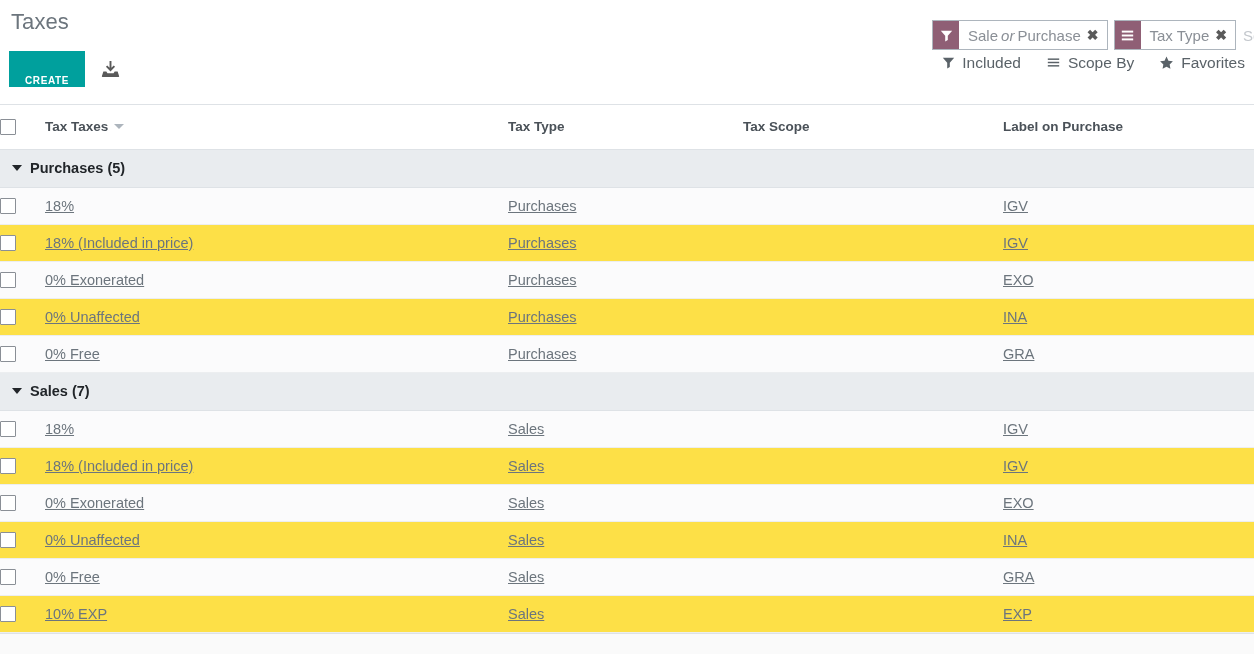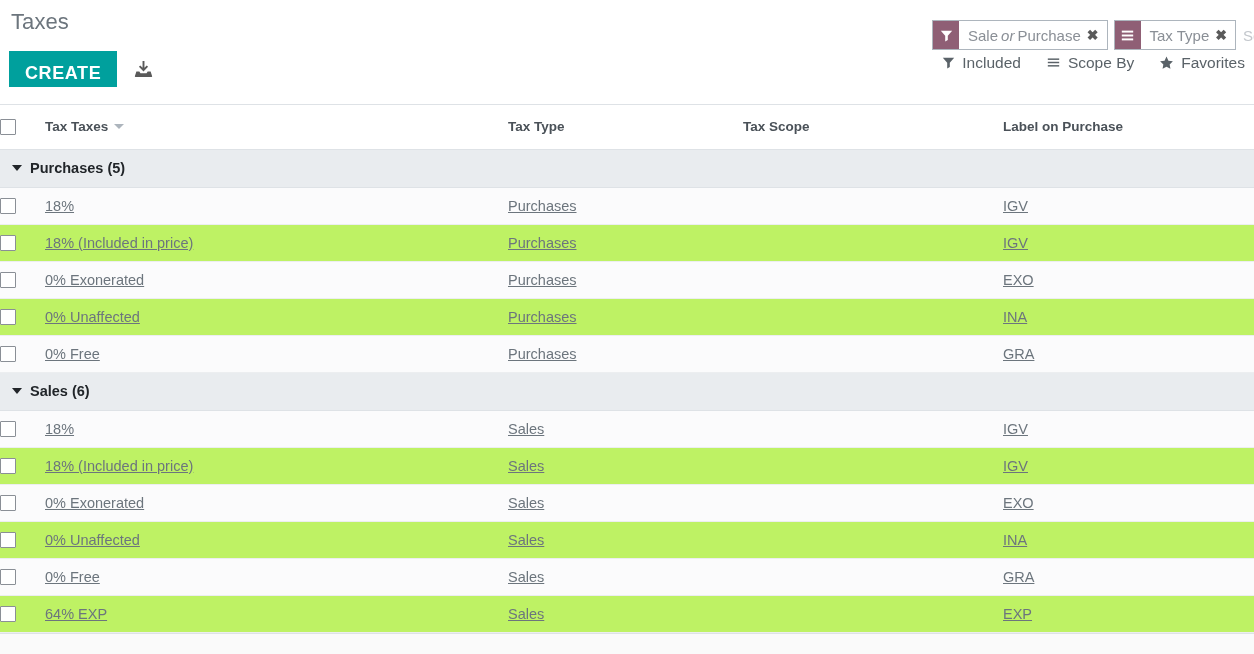--- a/index.html
+++ b/index.html
@@ -44,24 +44,24 @@
     display: flex;
     align-items: center;
     gap: 14px;
   }
 
   .create-btn {
     background: #00a09d;
     color: #ffffff;
     border: none;
     font-family: "Liberation Sans", sans-serif;
-    font-size: 18px;
+    font-size: 10px;
     font-weight: 700;
     letter-spacing: 0.6px;
-    padding: 4px 16px;
+    padding: 12px 16px;
     height: 36px;
     line-height: 36px;
     cursor: pointer;
     border-radius: 0;
   }
 
   .import-icon {
     display: inline-flex;
     align-items: center;
     justify-content: center;
@@ -219,21 +219,21 @@
   tbody tr.data-row td {
     font-size: 14.5px;
     color: #6c757d;
     border-bottom: 1px solid #eceef0;
     padding: 0;
     vertical-align: middle;
     white-space: nowrap;
     text-decoration: underline;
   }
   tbody tr.data-row.odd  td { background: #fbfbfc; }
-  tbody tr.data-row.even td { background: #bef264; }
+  tbody tr.data-row.even td { background: #fde047; }
 
   tr.group-row td {
     background: #e9ecef;
     height: 38px;
     border-bottom: 1px solid #dee2e6;
     border-top: 1px solid #dee2e6;
     padding: 0;
     vertical-align: middle;
     text-align: right;
   }
@@ -429,21 +429,21 @@
           </td>
           <td>0% Free</td>
           <td class="cell-pad-type">Purchases</td>
           <td class="cell-pad-scope"></td>
           <td class="cell-pad-label">GRA</td>
         </tr>
         <tr class="group-row">
           <td colspan="5">
             <div class="group-inner">
               <span class="group-caret"></span>
-              <span>Sales (6)</span>
+              <span>Sales (7)</span>
             </div>
           </td>
         </tr>
         <tr class="data-row odd">
           <td class="chkcell">
             <input type="checkbox" class="chk" style="">
           </td>
           <td>18%</td>
           <td class="cell-pad-type">Sales</td>
           <td class="cell-pad-scope"></td>
@@ -482,21 +482,21 @@
           </td>
           <td>0% Free</td>
           <td class="cell-pad-type">Sales</td>
           <td class="cell-pad-scope"></td>
           <td class="cell-pad-label">GRA</td>
         </tr>
         <tr class="data-row even">
           <td class="chkcell">
             <input type="checkbox" class="chk" style="">
           </td>
-          <td>64% EXP</td>
+          <td>10% EXP</td>
           <td class="cell-pad-type">Sales</td>
           <td class="cell-pad-scope"></td>
           <td class="cell-pad-label">EXP</td>
         </tr>
       </tbody>
   </table>
 
   <div class="table-footer"></div>
 </div>
 

